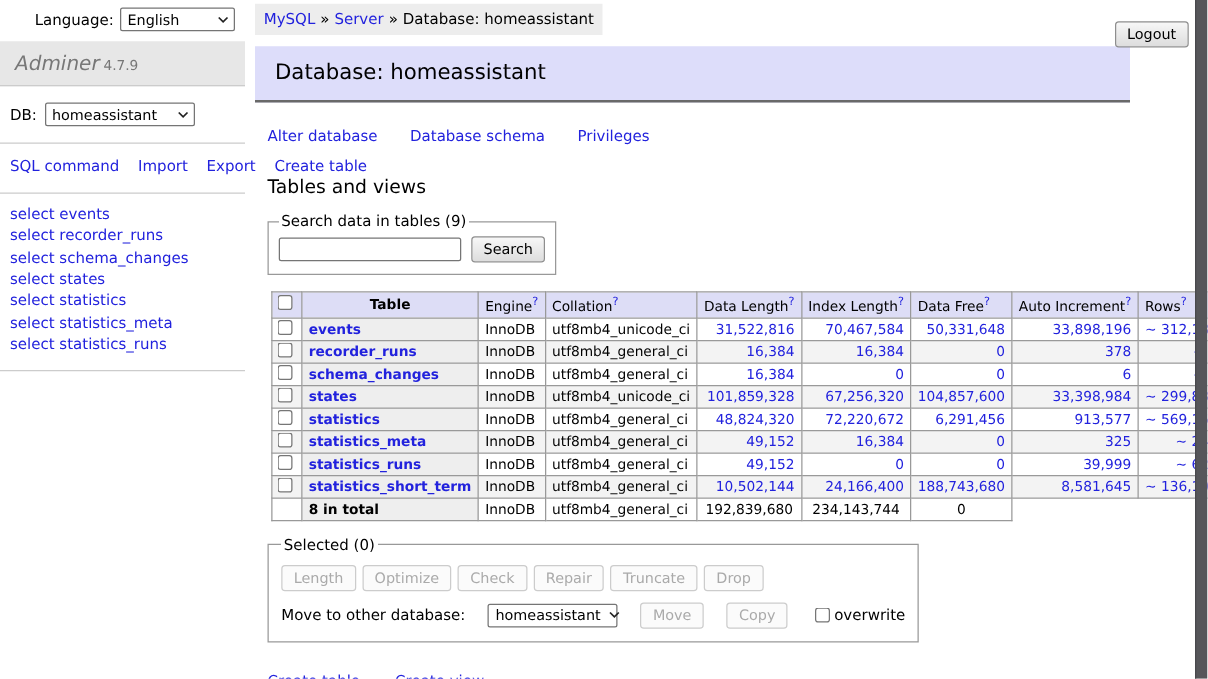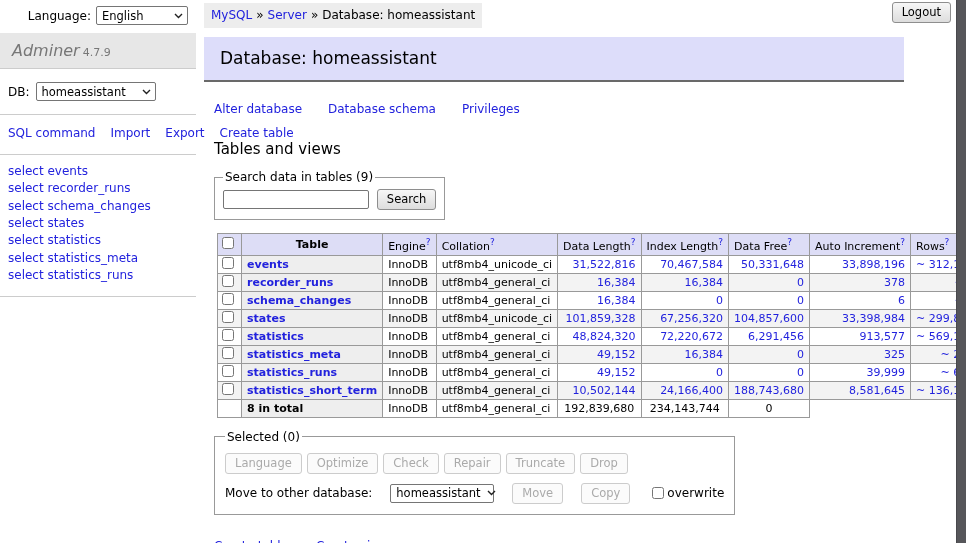--- a/index.html
+++ b/index.html
@@ -93,21 +93,21 @@
   
   .selected-fieldset { padding: 6px 10px 10px; }
   .btn-row { margin: 3px 0 9px; display: flex; gap: 5px; }
   .move-row { display: flex; align-items: center; gap: 18px; }
   .move-row .sel { width: 104px; }
   .overwrite { display: inline-flex; align-items: center; margin-left: 4px; }
 
   .create-links { margin: 24px 0 0 10px; }
   .create-links a { margin-right: 28px; }
 
-  .logout-wrap { position: absolute; top: 2px; right: 15px; }
+  .logout-wrap { position: absolute; top: 17px; right: 15px; }
 </style>
 </head>
 <body>
 
 <div class="page">
 
   <div class="sidebar">
     <div class="lang-row">
       <span>Language:</span>
       <span class="sel" style="width:92px">
@@ -272,21 +272,21 @@
             <td class="num">192,839,680</td>
             <td class="num">234,143,744</td>
             <td class="num">0</td>
           </tr>
       </tfoot>
     </table>
 
     <fieldset class="selected-fieldset">
       <legend>Selected (0)</legend>
       <div class="btn-row">
-          <button disabled="">Language</button>
+          <button disabled="">Length</button>
           <button disabled="">Optimize</button>
           <button disabled="">Check</button>
           <button disabled="">Repair</button>
           <button disabled="">Truncate</button>
           <button disabled="">Drop</button>
         </div>
       <div class="move-row">
         <span>Move to other database:</span>
         <span class="sel">
           <span>homeassistant</span>

